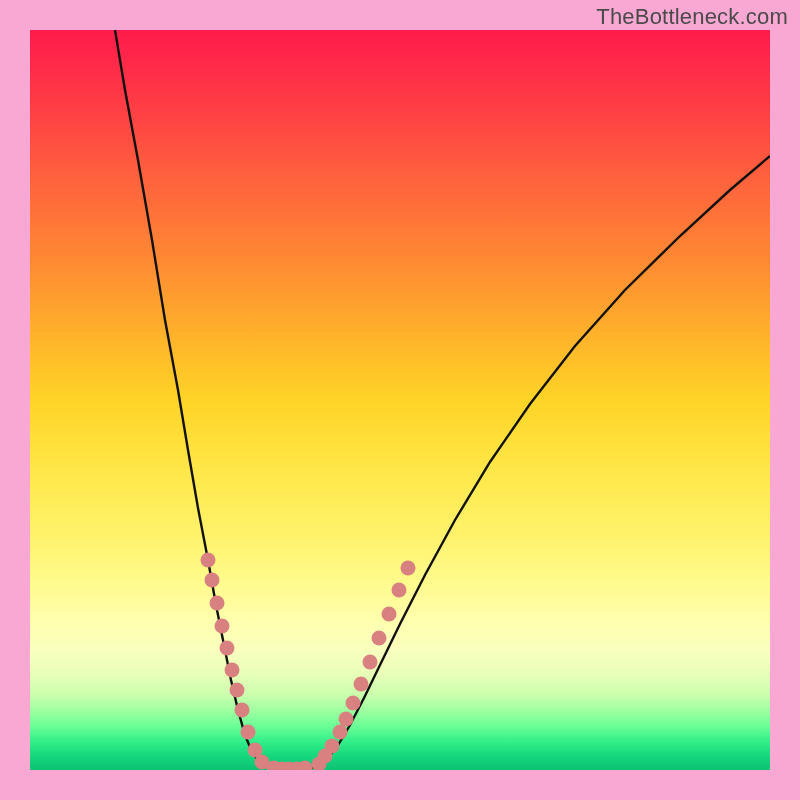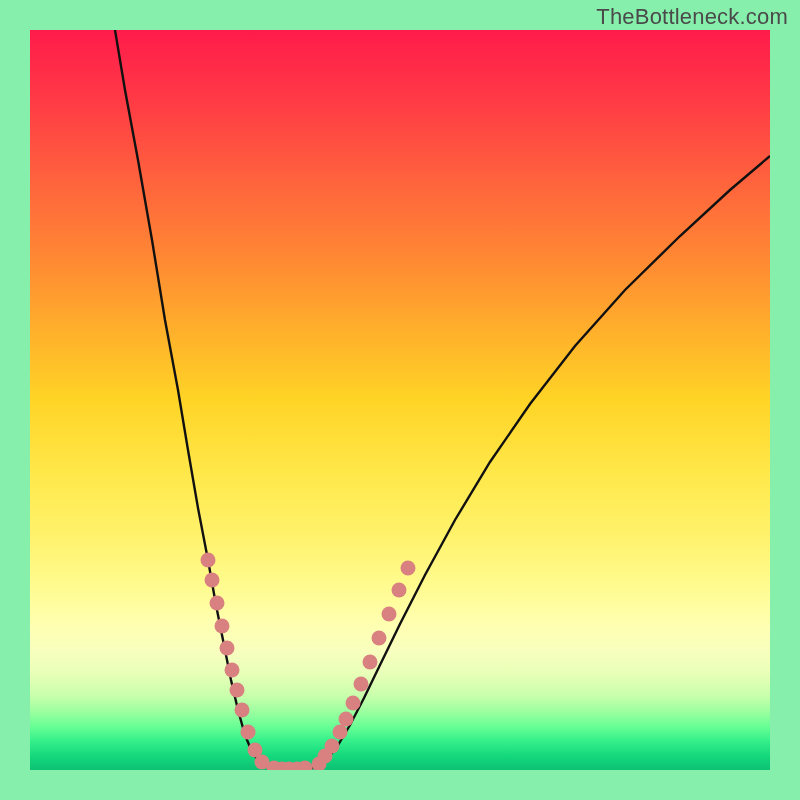--- a/index.html
+++ b/index.html
@@ -7,21 +7,21 @@
     padding: 0;
     width: 800px;
     height: 800px;
     overflow: hidden;
     background: #000;
     font-family: Arial, Helvetica, sans-serif;
   }
   .frame {
     position: absolute;
     inset: 0;
-    background: #86efac;
+    background: #f9a8d4;
   }
   .plot-area {
     position: absolute;
     left: 30px;
     top: 30px;
     width: 740px;
     height: 740px;
     overflow: hidden;
   }
   .gradient {

